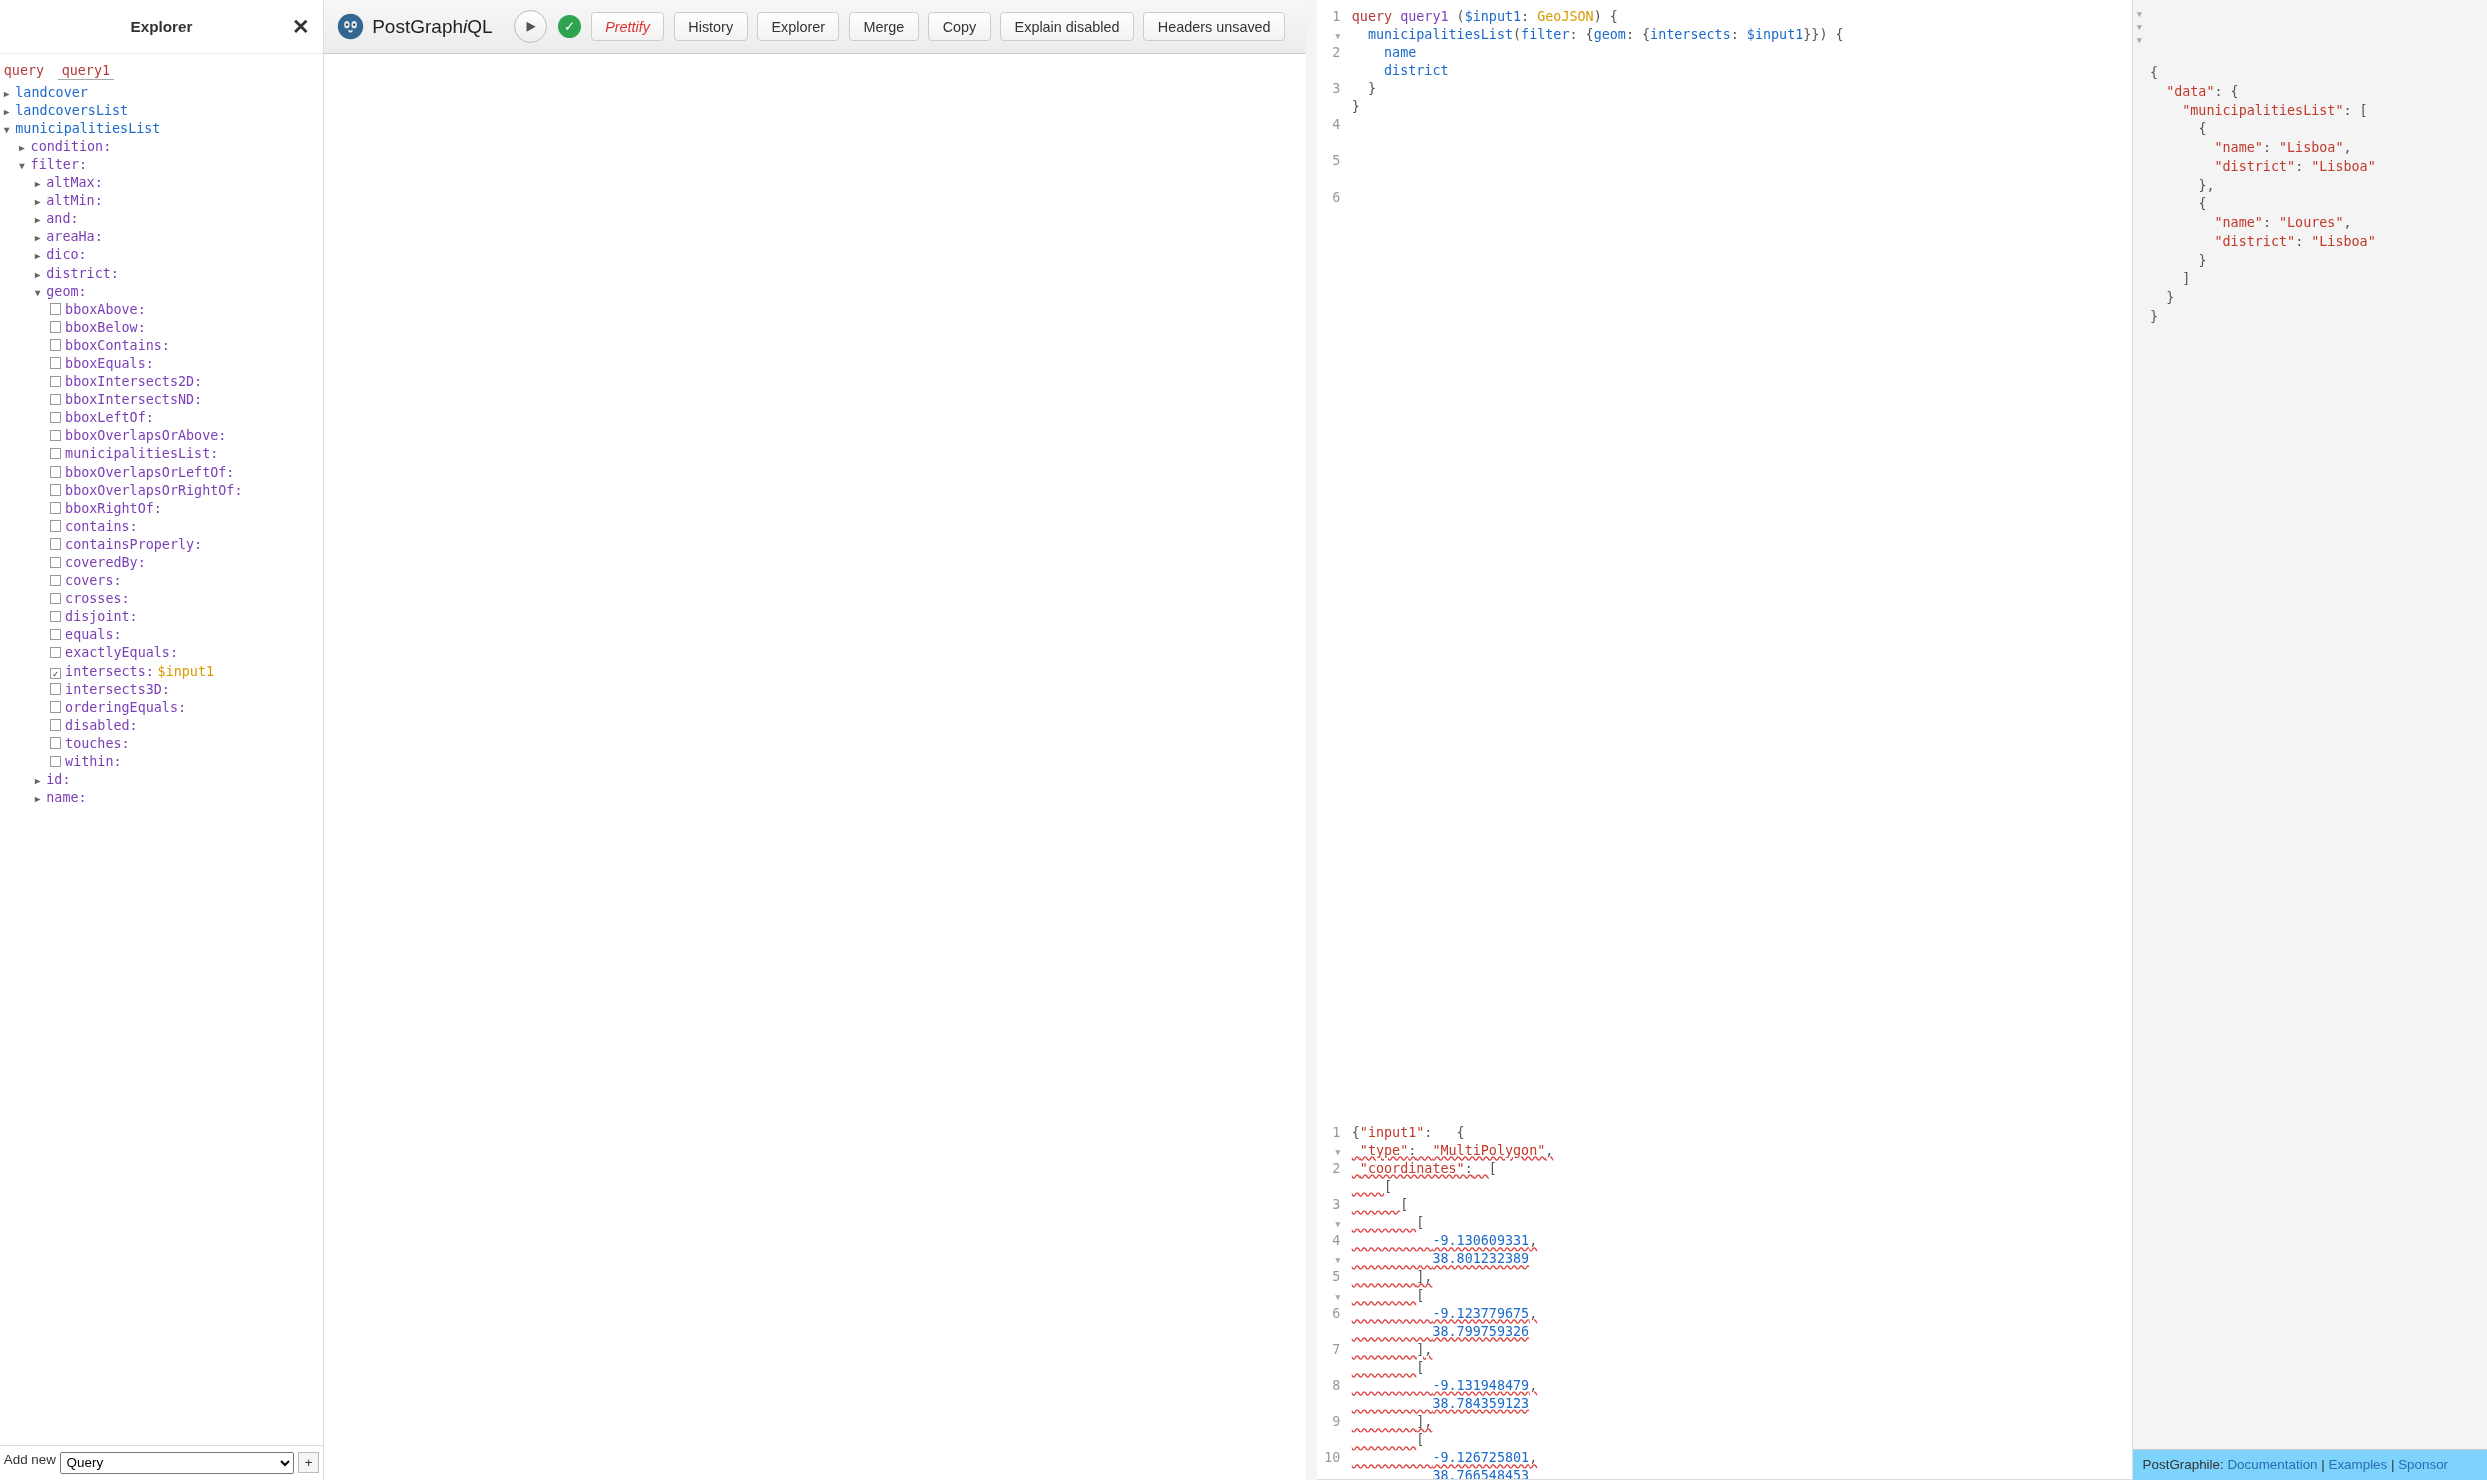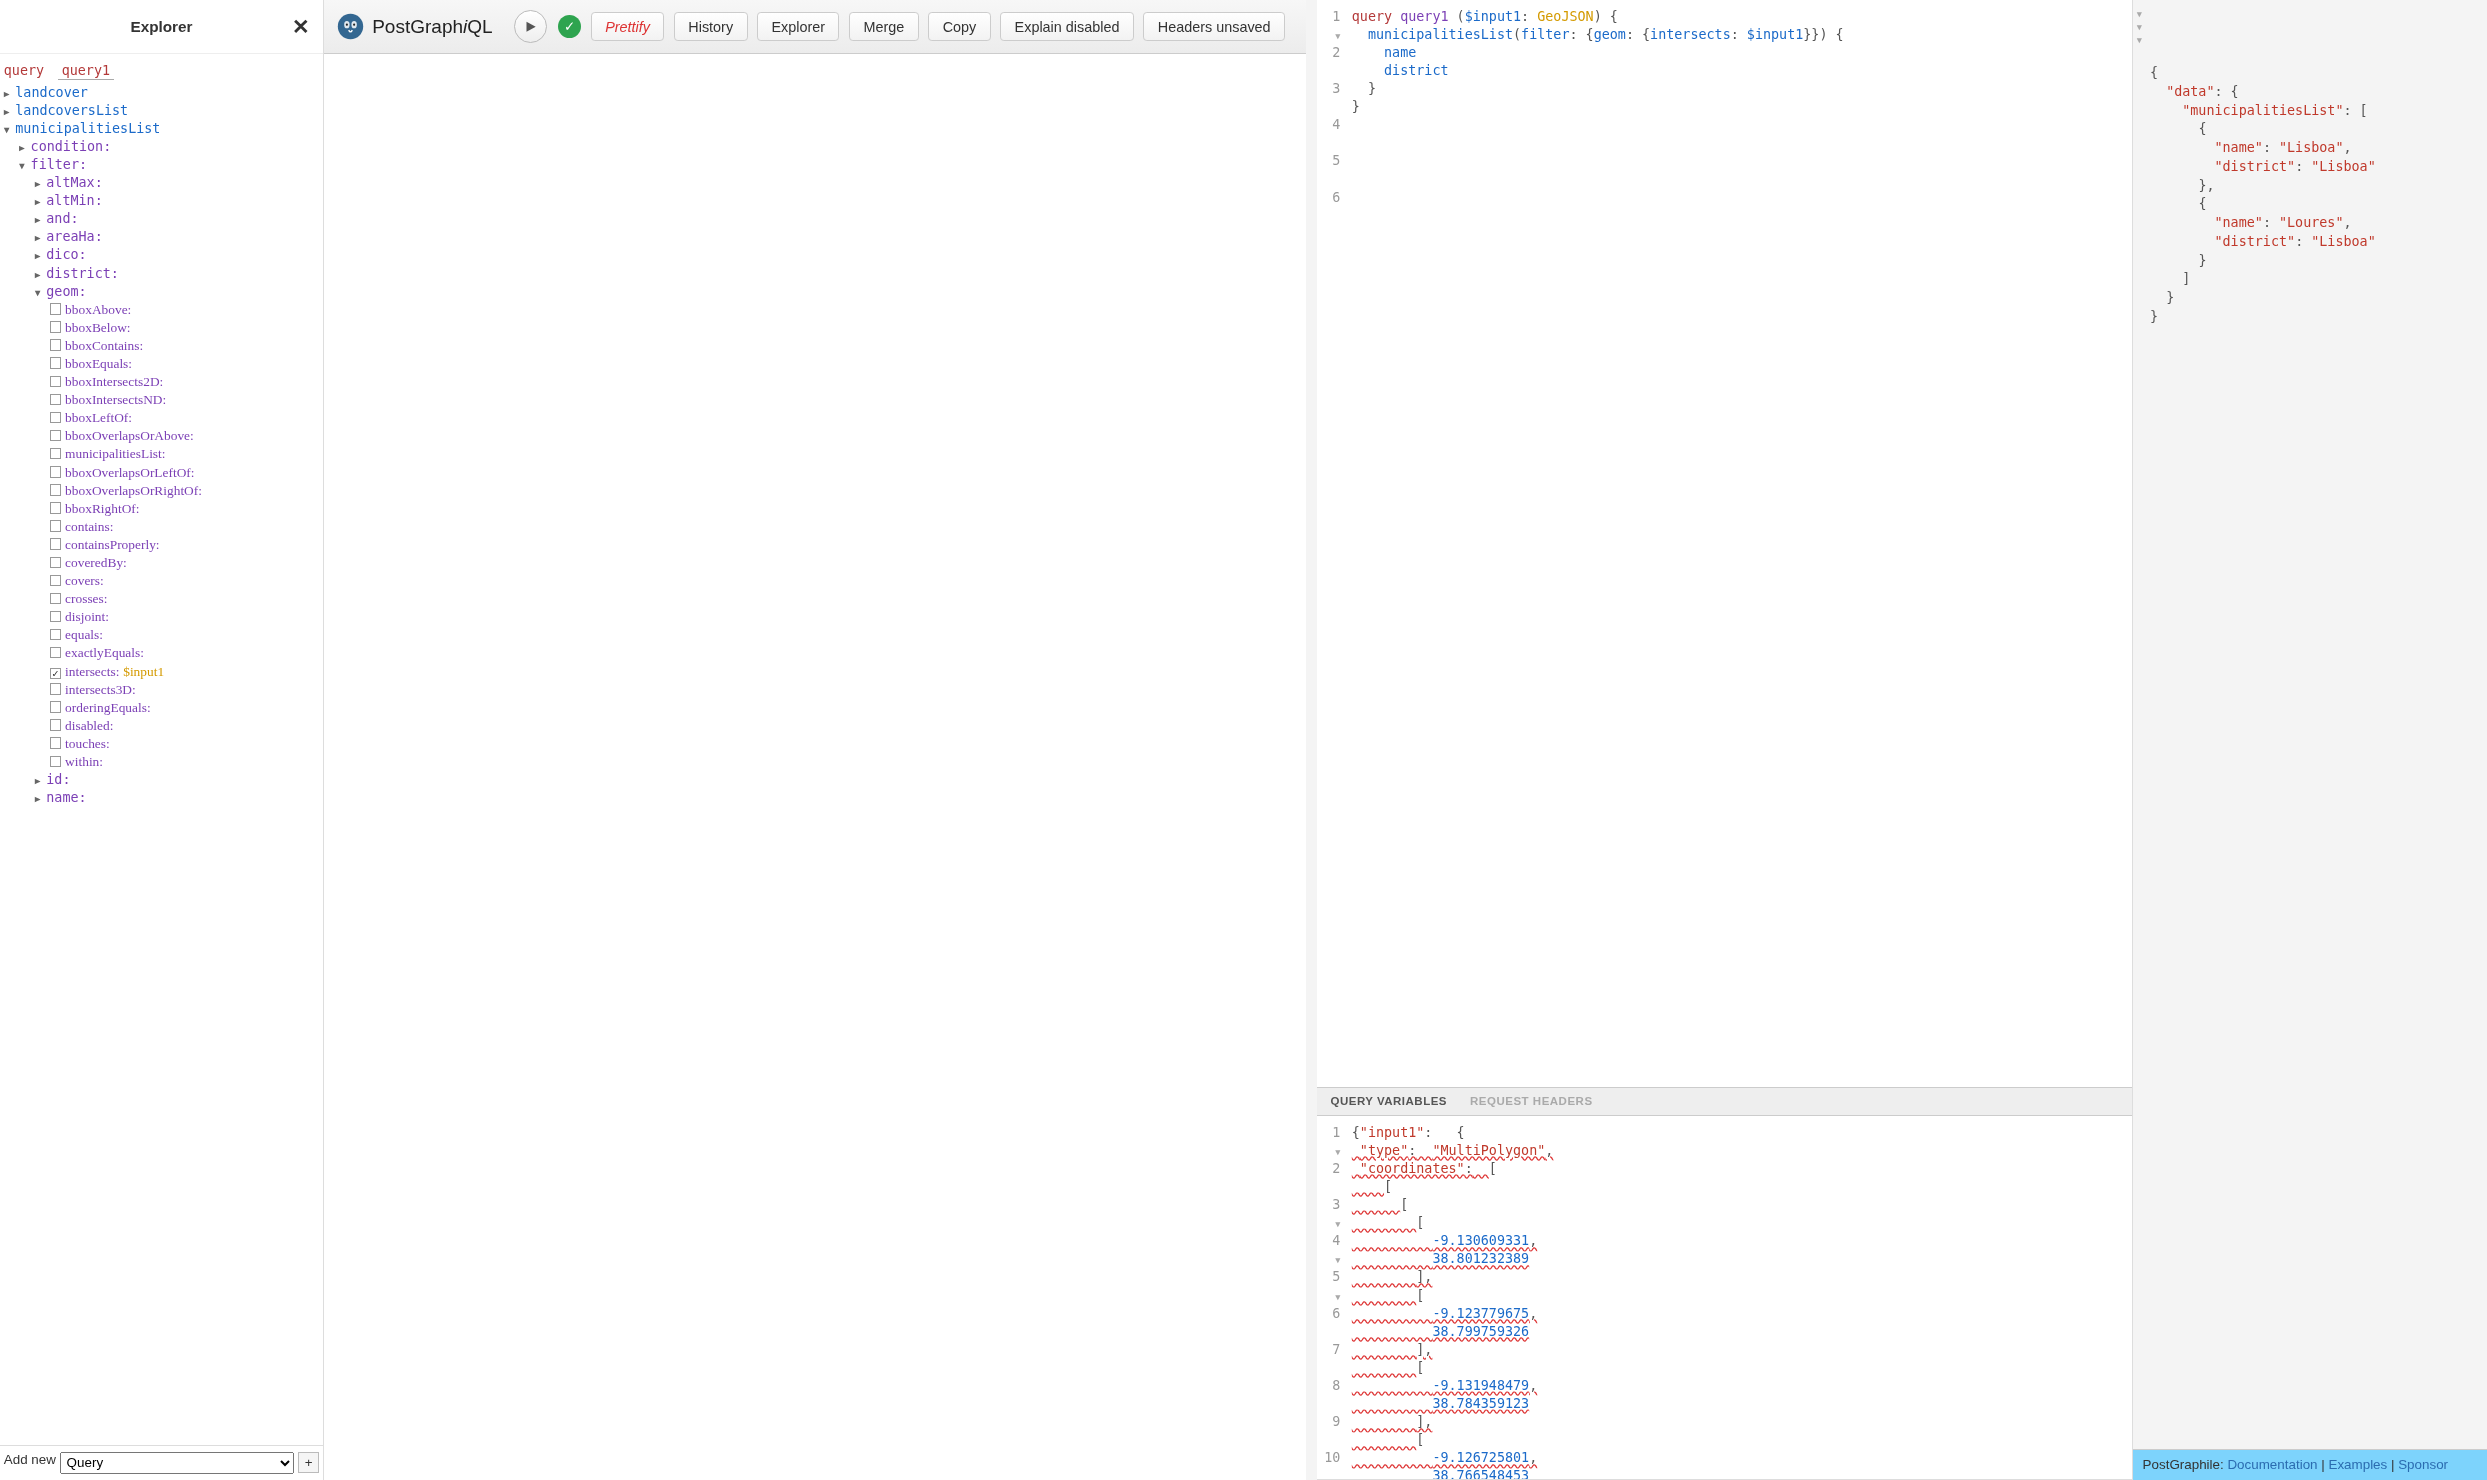--- a/index.html
+++ b/index.html
@@ -78,21 +78,21 @@
   vertical-align: -1px;
   font-size: 9.6px;
   line-height: 9.6px;
   text-align: center;
 }
 .chk.checked::after { content: "✓"; color: #333; }
 .arg-val { color: #d49a00; margin-left: 3.8px;}
 .i0 { padding-left: 0; }
 .i1 { padding-left: 15.3px; }
 .i2 { padding-left: 31px; }
-.i3 { padding-left: 46px; font-family: Liberation Serif, serif; }
+.i3 { padding-left: 46px; }
 
 .explorer-footer {
   border-top: 1px solid #ddd;
   padding: 5.7px 3.8px;
   display: flex;
   align-items: flex-start;
   gap: 3.8px;
   font-size: 13.4px;
 }
 .explorer-footer select {
@@ -388,24 +388,20 @@
               <span class="ln">6 <span class="fold"></span></span>
             </div>
           <div class="code-content" id="query-code"><span class="tk-kw">query</span> <span class="tk-name">query1</span> <span class="tk-punc">(</span><span class="tk-var">$input1</span><span class="tk-punc">:</span> <span class="tk-type">GeoJSON</span><span class="tk-punc">) {</span>
   <span class="tk-prop">municipalitiesList</span><span class="tk-punc">(</span><span class="tk-prop">filter</span><span class="tk-punc">: {</span><span class="tk-prop">geom</span><span class="tk-punc">: {</span><span class="tk-prop">intersects</span><span class="tk-punc">:</span> <span class="tk-var">$input1</span><span class="tk-punc">}}) {</span>
     <span class="tk-prop">name</span>
     <span class="tk-prop">district</span>
   <span class="tk-punc">}</span>
 <span class="tk-punc">}</span></div>
         </div>
 
-        <div class="vars-header">
-          <span class="tab">QUERY VARIABLES</span>
-          <span class="tab inactive">REQUEST HEADERS</span>
-        </div>
 
         <div class="vars-pane">
           <div class="gutter" id="vars-gutter">
               <span class="ln">1 <span class="fold">▼</span></span>
               <span class="ln">2 <span class="fold"></span></span>
               <span class="ln">3 <span class="fold">▼</span></span>
               <span class="ln">4 <span class="fold">▼</span></span>
               <span class="ln">5 <span class="fold">▼</span></span>
               <span class="ln">6 <span class="fold"></span></span>
               <span class="ln">7 <span class="fold"></span></span>

